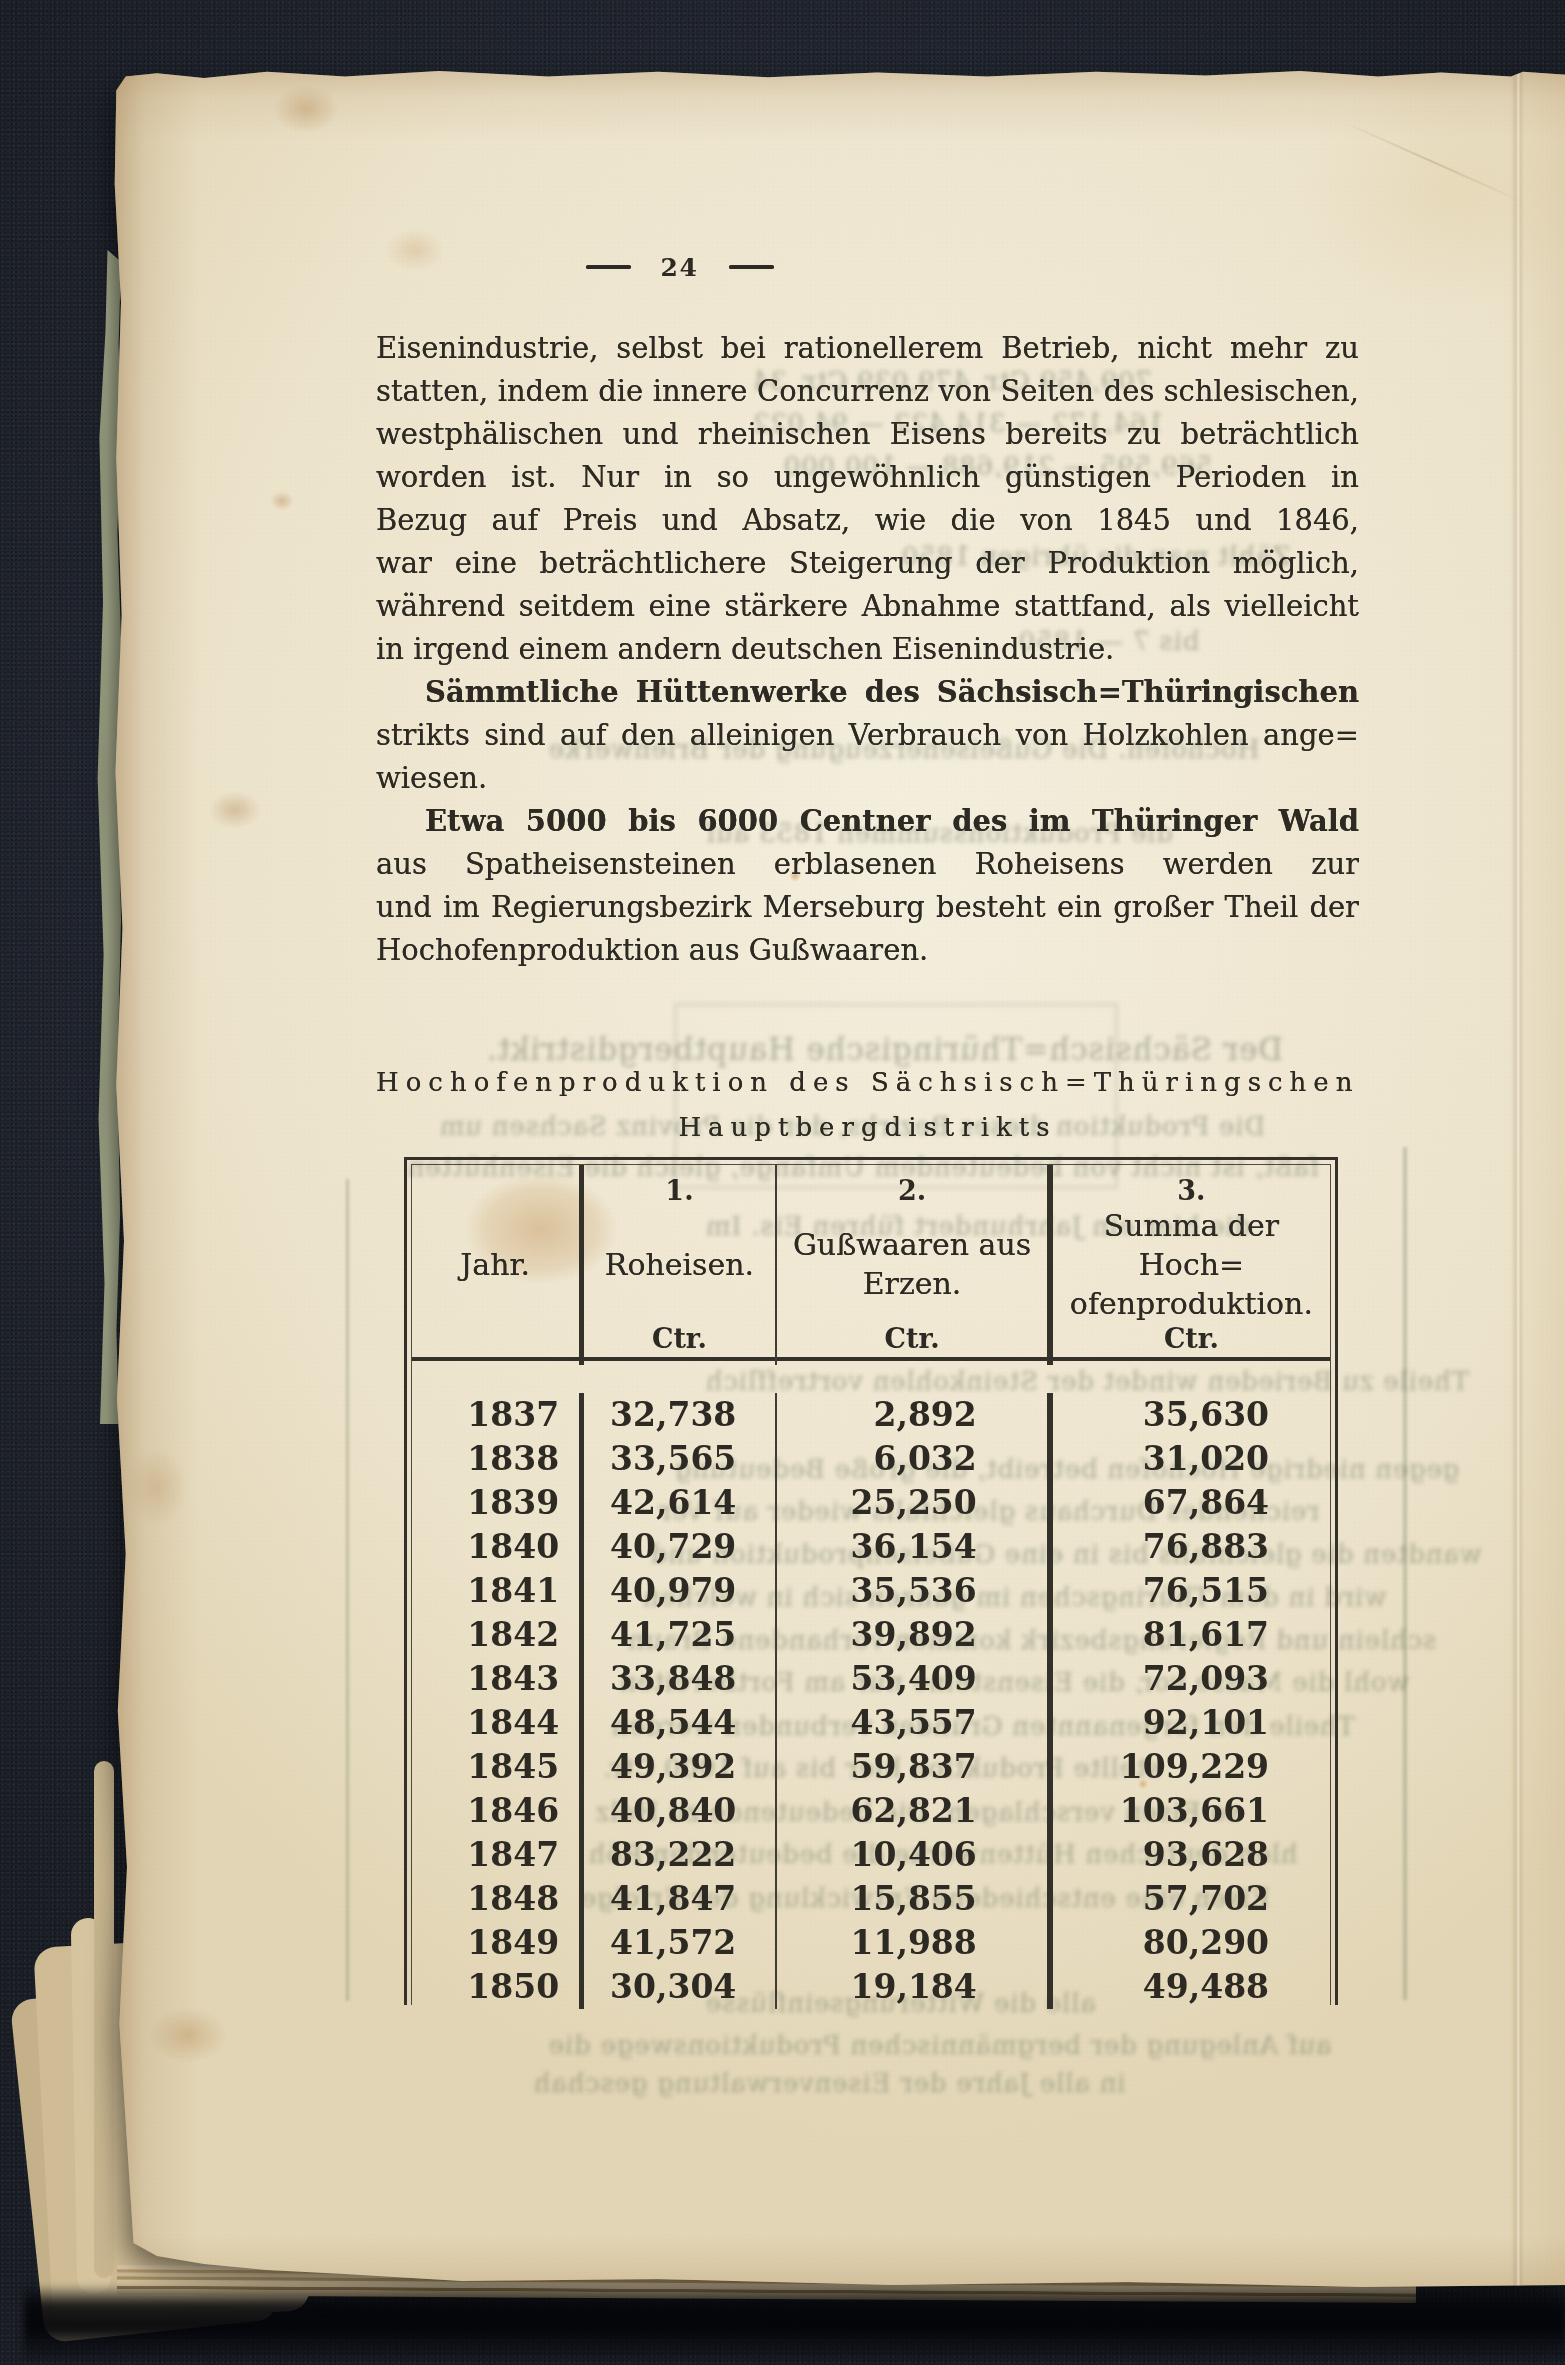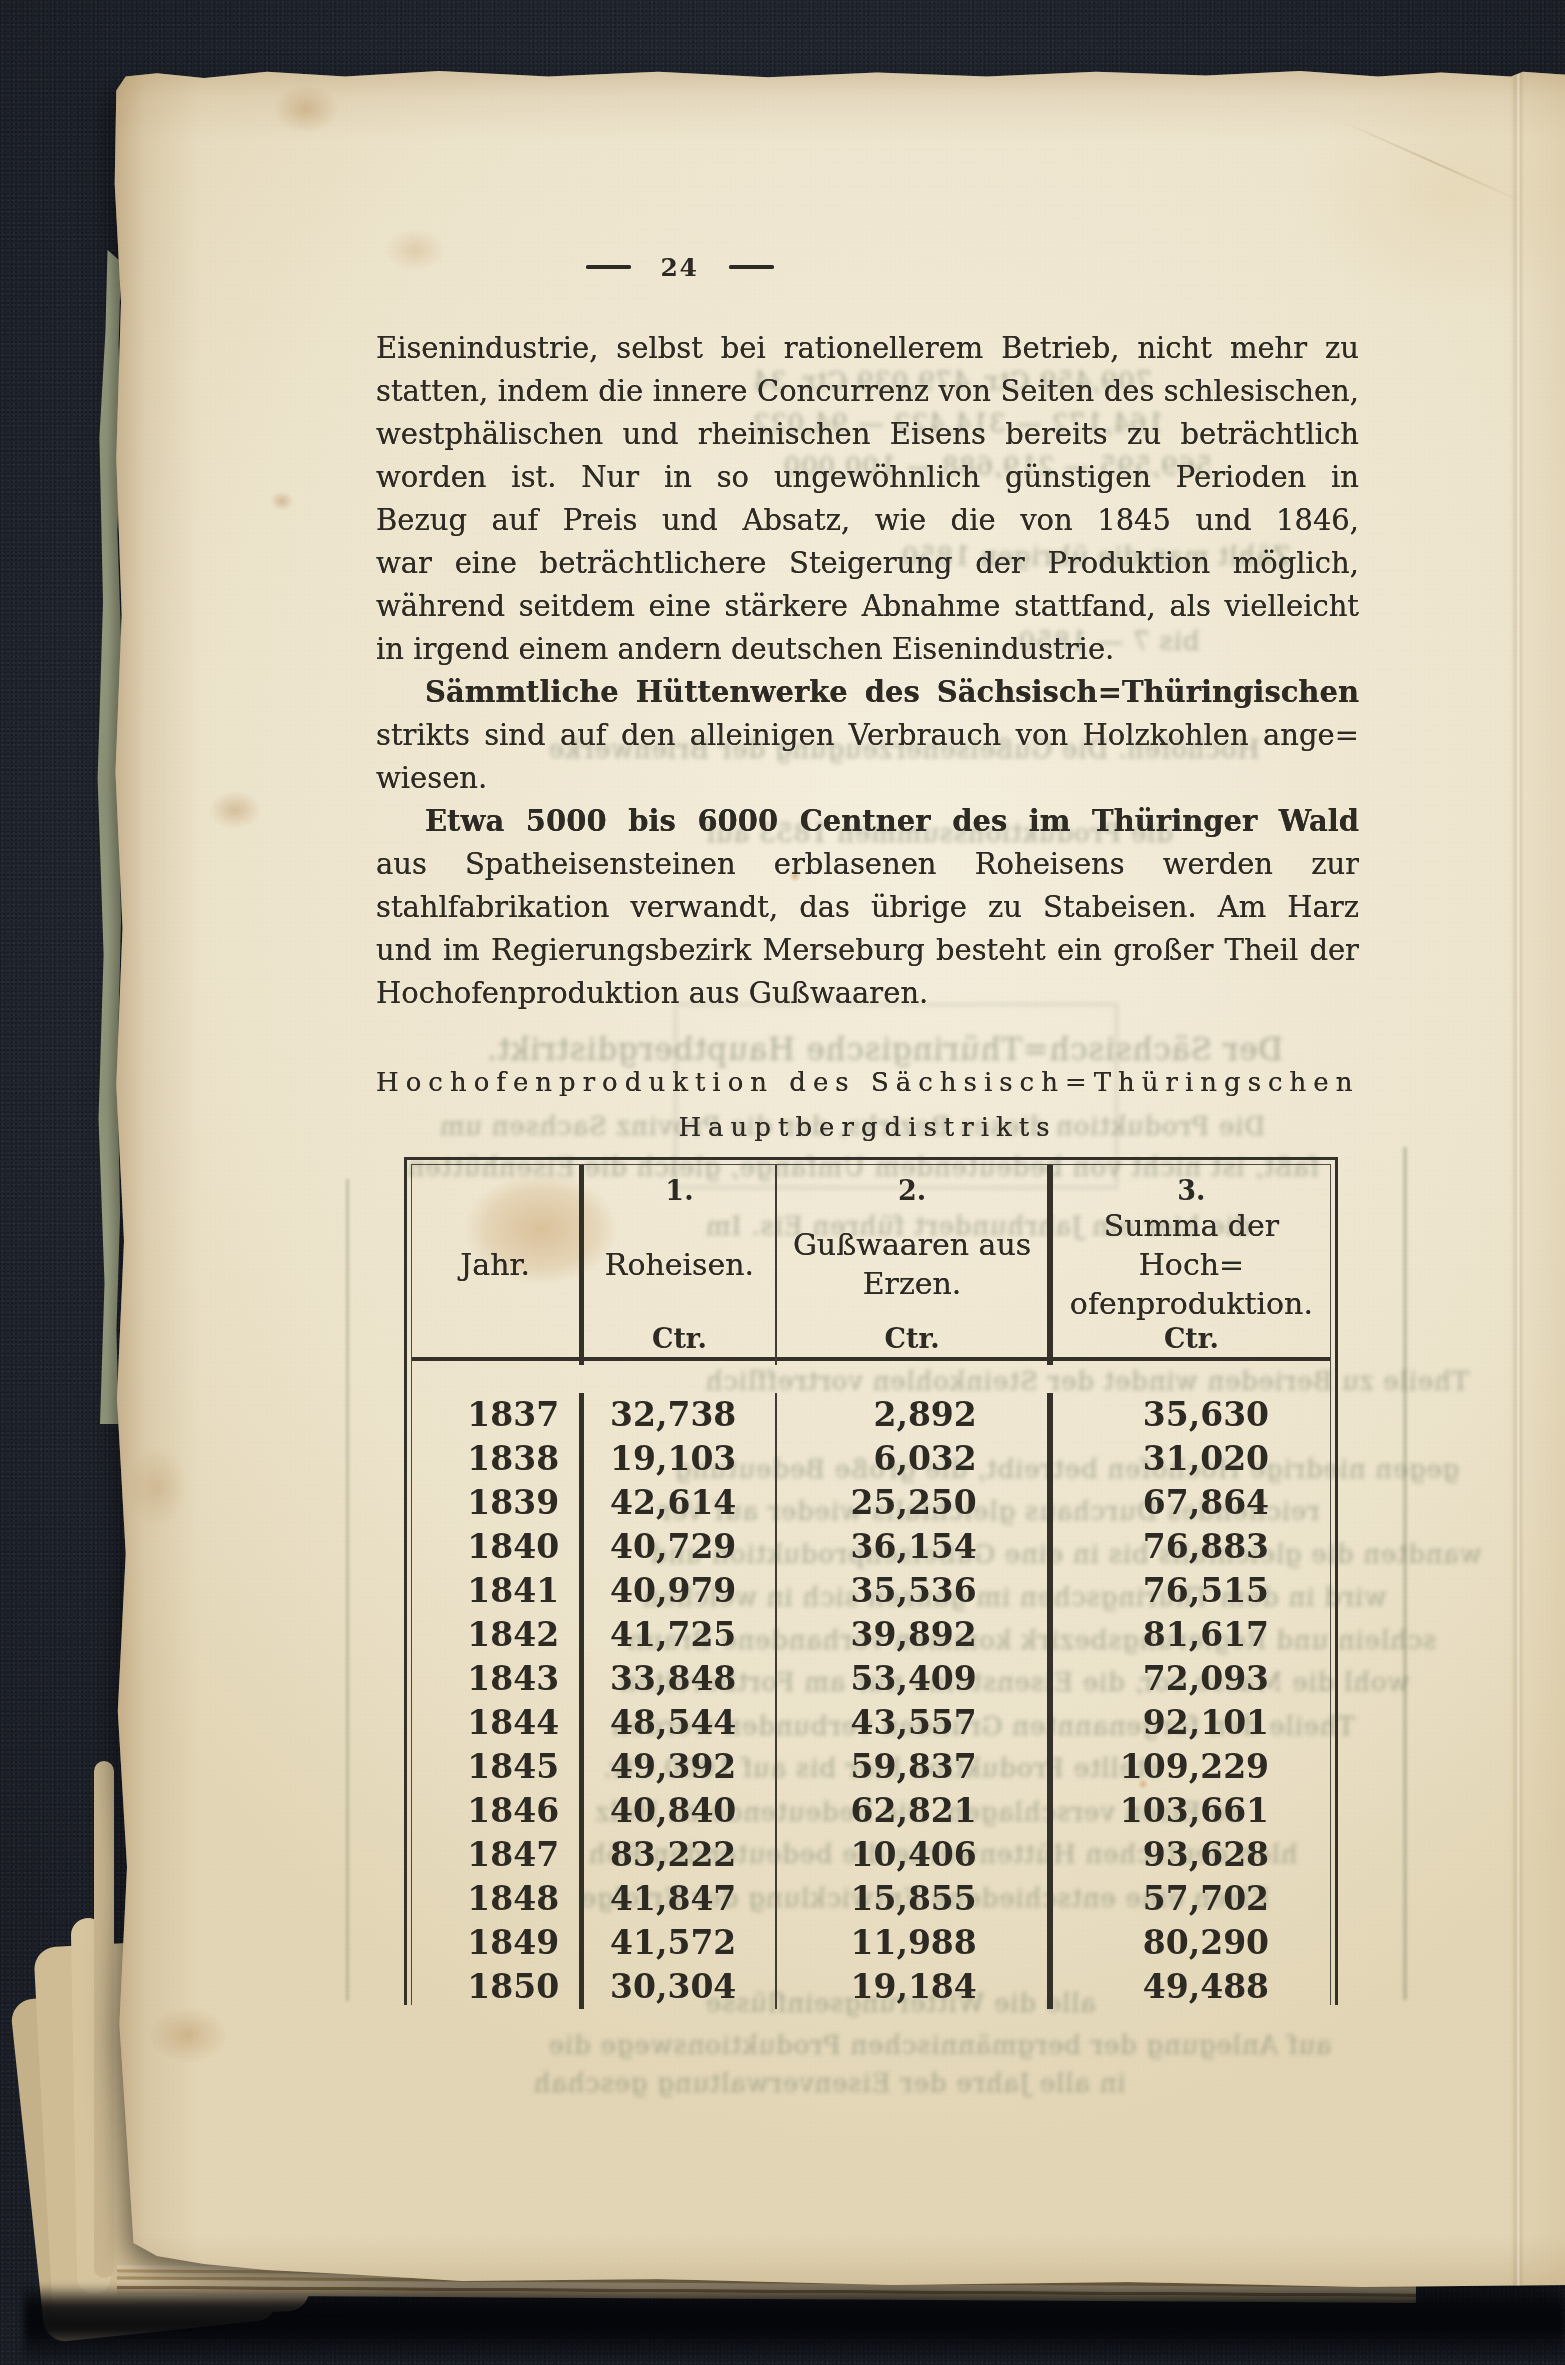--- a/index.html
+++ b/index.html
@@ -197,21 +197,20 @@
         <div class="line">worden ist. Nur in so ungewöhnlich günstigen Perioden in</div>
         <div class="line">Bezug auf Preis und Absatz, wie die von 1845 und 1846,</div>
         <div class="line">war eine beträchtlichere Steigerung der Produktion möglich,</div>
         <div class="line">während seitdem eine stärkere Abnahme stattfand, als vielleicht</div>
         <div class="line last">in irgend einem andern deutschen Eisenindustrie.</div>
         <div class="line indent">Sämmtliche Hüttenwerke des Sächsisch=Thüringischen Di=</div>
         <div class="line">strikts sind auf den alleinigen Verbrauch von Holzkohlen ange=</div>
         <div class="line last">wiesen.</div>
         <div class="line indent">Etwa 5000 bis 6000 Centner des im Thüringer Wald</div>
         <div class="line">aus Spatheisensteinen erblasenen Roheisens werden zur Schmelz=</div>
-        <div class="line">stahlfabrikation verwandt, das übrige zu Stabeisen.  Am Harz</div>
         <div class="line">und im Regierungsbezirk Merseburg besteht ein großer Theil der</div>
         <div class="line last">Hochofenproduktion aus Gußwaaren.</div>
       </div>
 
     <div class="heading">
       <div class="h-line">Hochofenproduktion des Sächsisch=Thüringschen</div>
       <div class="h-line">Hauptbergdistrikts</div>
     </div>
 
     <div class="tbl">
@@ -247,21 +246,21 @@
               </div>
               <div class="unit">Ctr.</div>
             </div>
           </div>
         <div class="tbody" id="tbody">
             <div class="td year c1">1837</div>
             <div class="td n2 c2">32,738</div>
             <div class="td n3 c3">2,892</div>
             <div class="td n4">35,630</div>
             <div class="td year c1">1838</div>
-            <div class="td n2 c2">19,103</div>
+            <div class="td n2 c2">33,565</div>
             <div class="td n3 c3">6,032</div>
             <div class="td n4">31,020</div>
             <div class="td year c1">1839</div>
             <div class="td n2 c2">42,614</div>
             <div class="td n3 c3">25,250</div>
             <div class="td n4">67,864</div>
             <div class="td year c1">1840</div>
             <div class="td n2 c2">40,729</div>
             <div class="td n3 c3">36,154</div>
             <div class="td n4">76,883</div>

